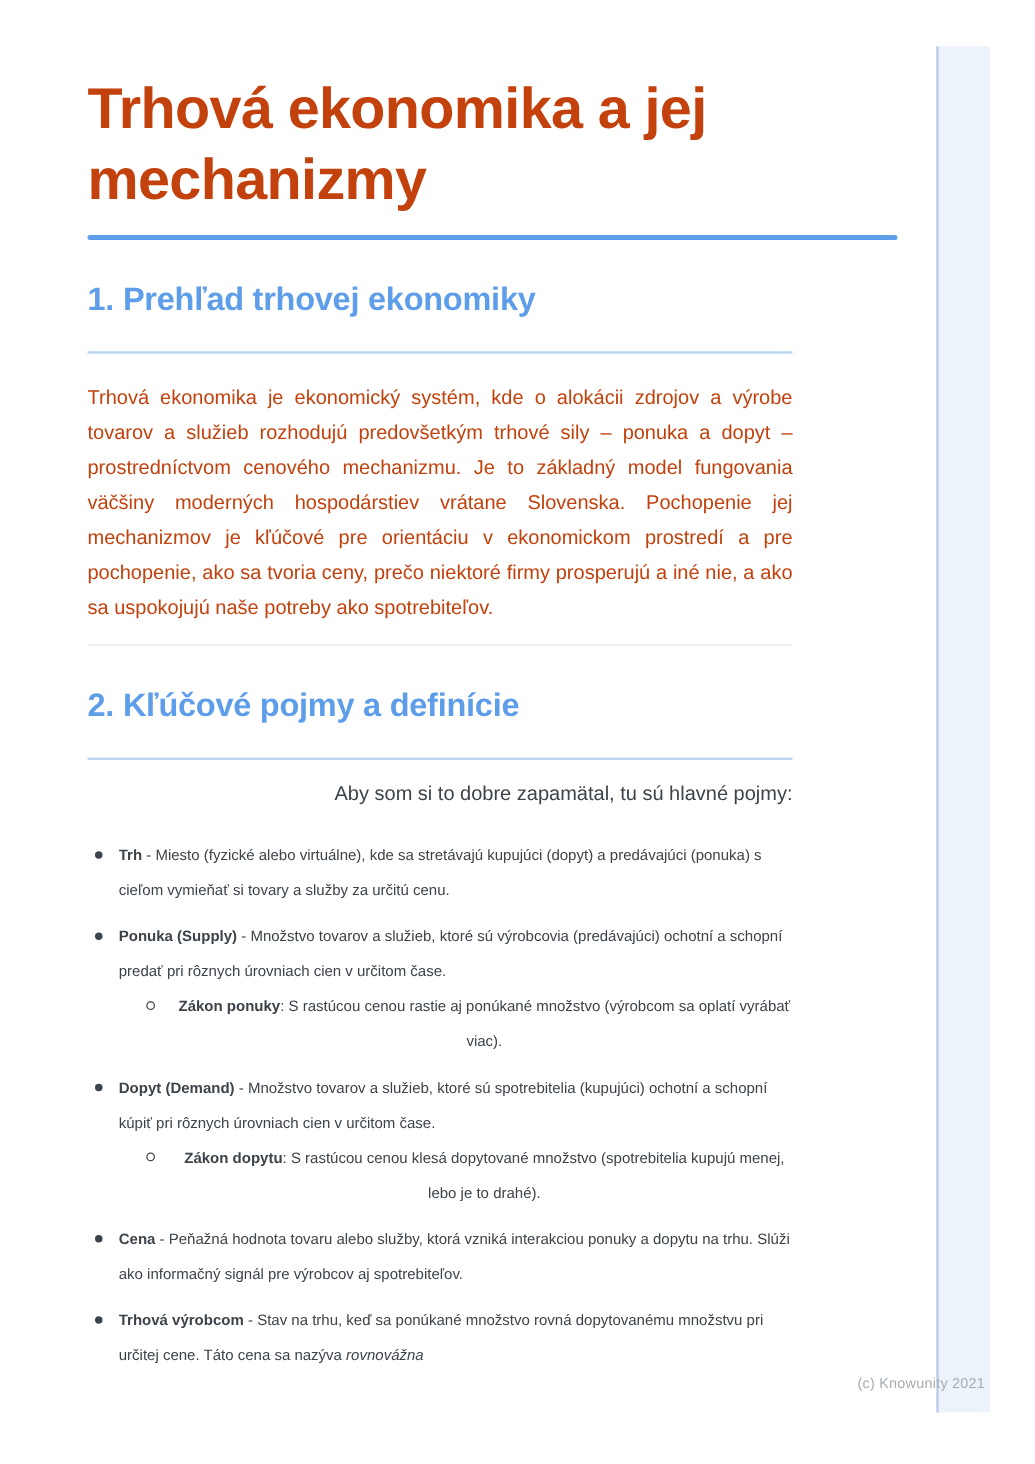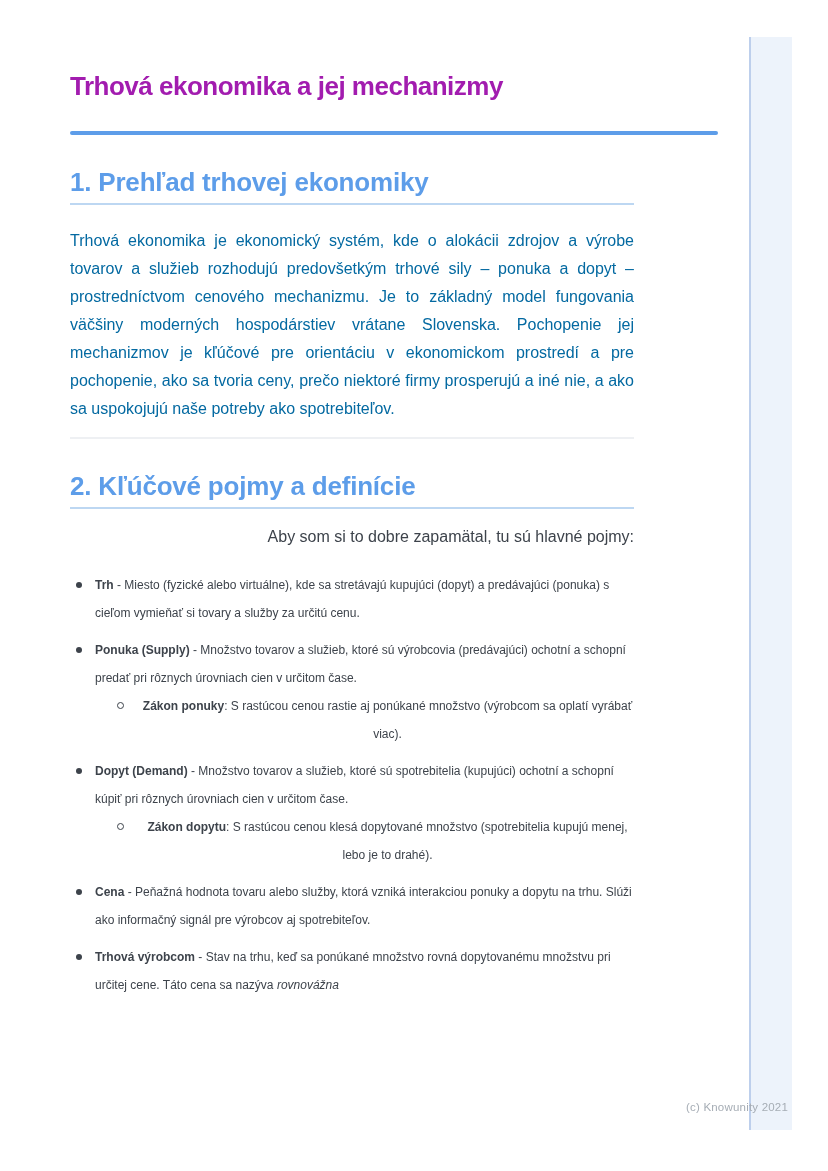--- a/index.html
+++ b/index.html
@@ -13,51 +13,51 @@
     color: #3d434b;
   }
   .content {
     position: absolute;
     left: 70px;
     top: 0;
     width: 564px;
   }
   h1.doc-title {
     margin: 58px 0 0 0;
-    font-size: 26px;
+    font-size: 46px;
     line-height: 57px;
     font-weight: 700;
     letter-spacing: -0.5px;
-    color: #a21caf;
+    color: #c2410c;
     width: 564px;
   }
   .title-rule {
     width: 648px;
     height: 4px;
     background: #5d9de9;
     border-radius: 2px;
     margin-top: 16px;
   }
   h2.section-heading {
     margin: 30px 0 0 0;
-    padding-bottom: 4px;
+    padding-bottom: 25px;
     font-size: 26px;
     line-height: 34px;
     font-weight: 700;
     letter-spacing: -0.2px;
     color: #5d9de9;
     border-bottom: 2px solid #bdd7f2;
   }
   p.body-par {
     margin: 22px 0 0 0;
     font-size: 16px;
     line-height: 28px;
     text-align: justify;
     hyphens: none;
-    color: #0369a1;
+    color: #c2410c;
   }
   p.intro-par {
     margin: 14px 0 0 0;
     font-size: 16px;
     line-height: 28px;
     color: #3d434b;
     text-align: right;
   }
   .section-divider {
     margin-top: 14px;

